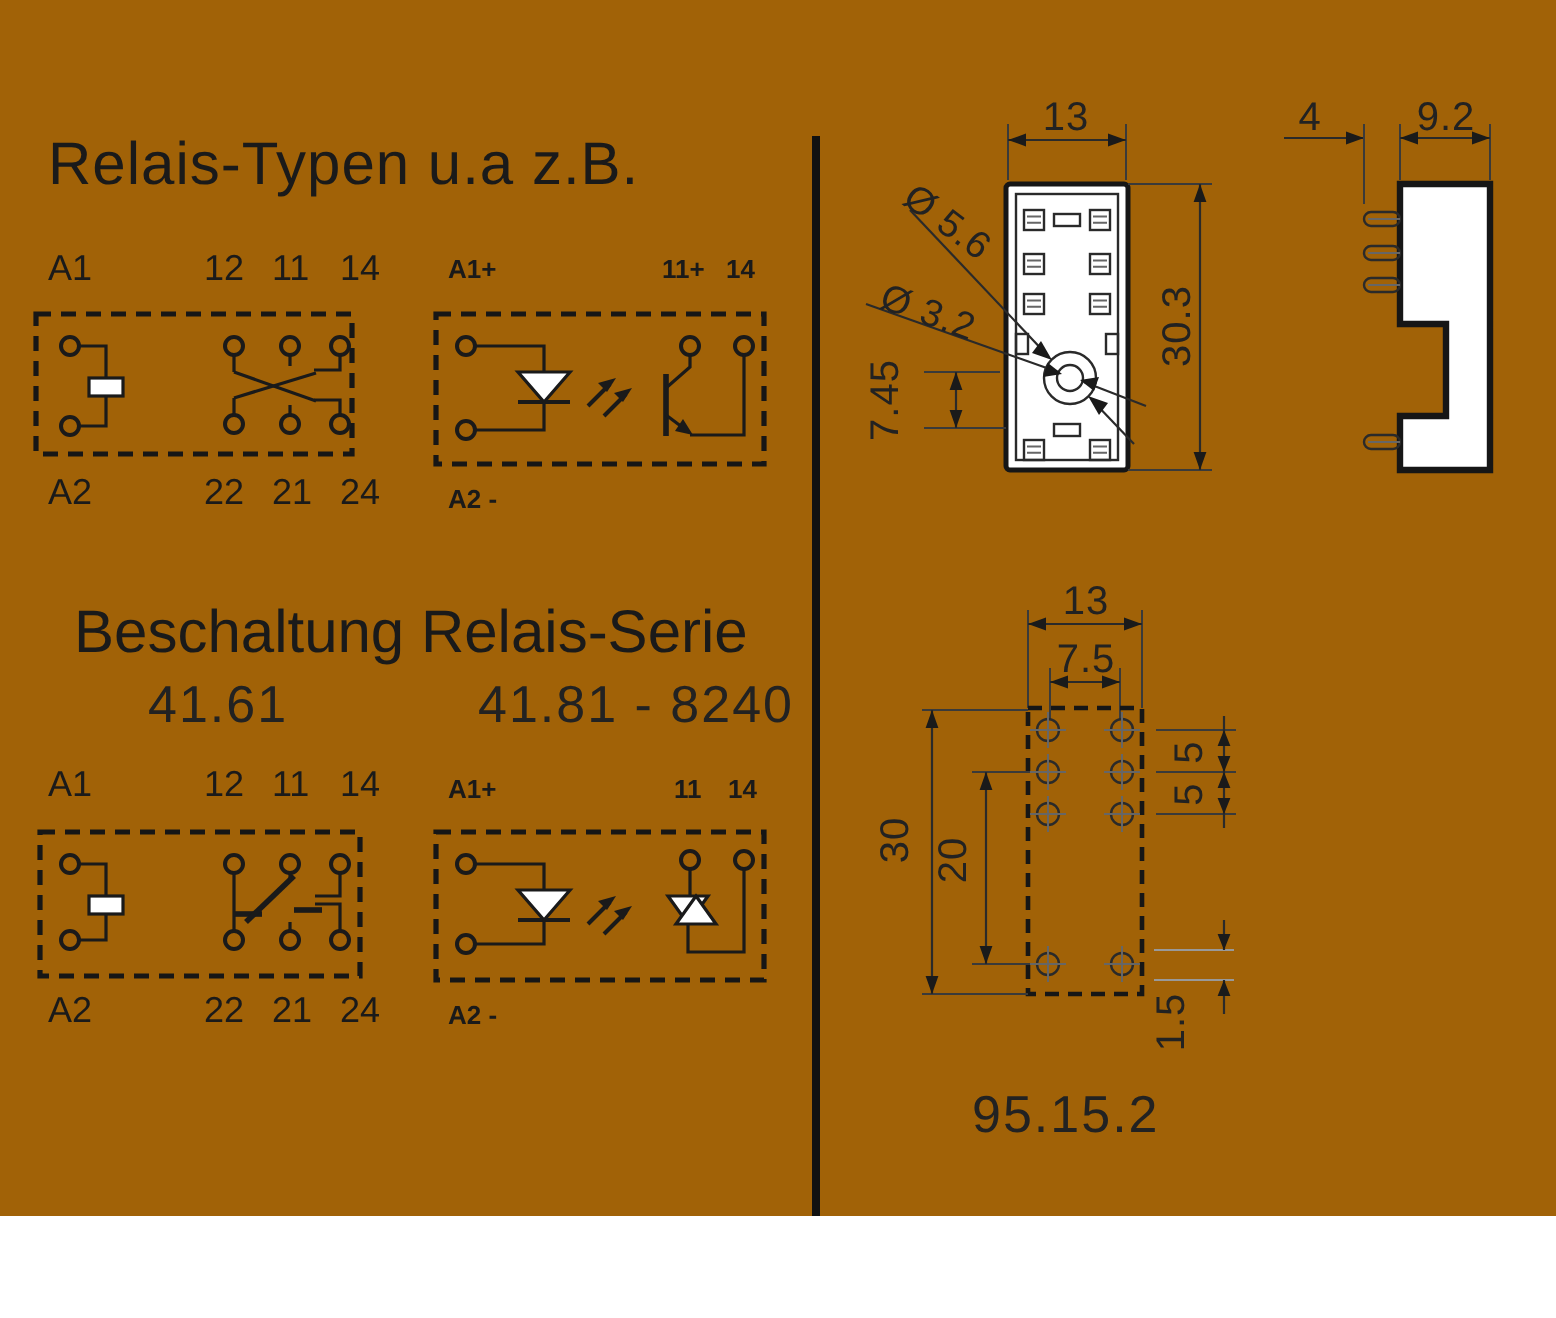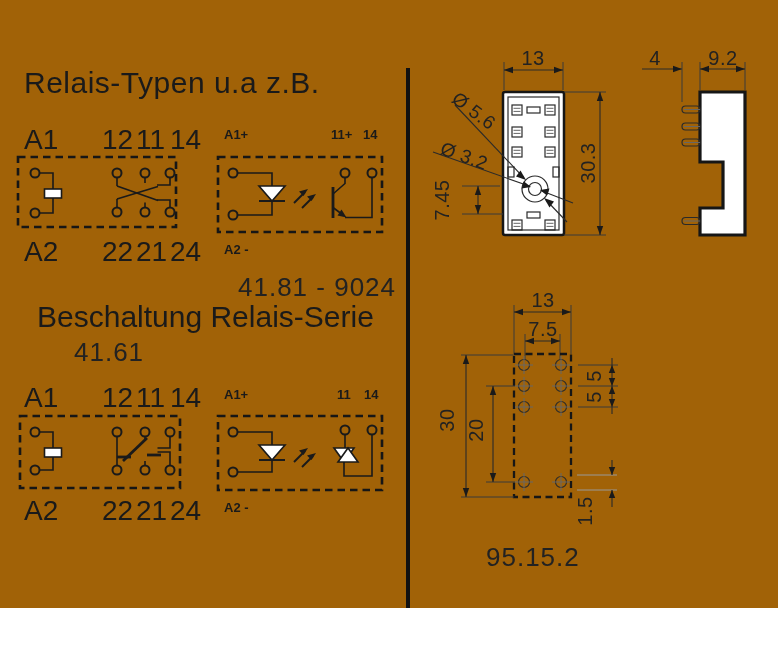--- a/index.html
+++ b/index.html
@@ -3,21 +3,21 @@
 <meta charset="utf-8">
 <style>
   html,body{margin:0;padding:0;background:#fff;}
   #canvas{position:relative;width:778px;height:608px;background:#a16207;overflow:hidden;
           font-family:"Liberation Sans",sans-serif;color:#1a1a1a;}
   .abs{position:absolute;white-space:nowrap;}
   .title{font-size:30px;letter-spacing:0.5px;}
   .heading{font-size:30px;}
   .model{font-size:26px;letter-spacing:1px;color:#222;}
   .caption{font-size:28px;letter-spacing:1px;color:#222;}
-  .term{font-size:28px;}
+  .term{font-size:18px;}
   .termb{font-size:13px;font-weight:700;}
   .divider{position:absolute;background:#111;}
   svg{position:absolute;overflow:visible;}
   .ln{fill:none;stroke:#1a1a1a;stroke-width:1.6px;}
   .ln2{fill:none;stroke:#1a1a1a;stroke-width:2px;}
   .thick{fill:none;stroke:#1a1a1a;stroke-width:2.8px;}
   .dash{fill:none;stroke:#161616;stroke-width:2.6px;stroke-dasharray:7.5 5;}
   .dashbox{fill:none;stroke:#161616;stroke-width:2.3px;stroke-dasharray:7 4.5;}
   .sym{fill:#ffffff;stroke:#1a1a1a;stroke-width:1.6px;}
   .dimln{fill:none;stroke:#2a2a2a;stroke-width:1.1px;}
@@ -34,22 +34,22 @@
 </head>
 <body>
 
 <div id="canvas">
 
   <div class="divider" style="left:406px;top:68px;width:4px;height:542px;"></div>
 
   <div class="abs title" style="left:24px;top:66px;">Relais-Typen u.a z.B.</div>
   <div class="abs heading" style="left:37px;top:300px;">Beschaltung Relais-Serie</div>
 
-  <div class="abs model" style="left:238px;top:272px;">41.81 - 9024</div>
   <div class="abs model" style="left:74px;top:337px;">41.61</div>
+  <div class="abs model" style="left:239px;top:337px;">41.81 - 8240</div>
 
   <div class="abs term" style="left:24px;top:124px;">A1</div>
   <div class="abs term" style="left:102px;top:124px;">12</div>
   <div class="abs term" style="left:136px;top:124px;">11</div>
   <div class="abs term" style="left:170px;top:124px;">14</div>
   <div class="abs term" style="left:24px;top:236px;">A2</div>
   <div class="abs term" style="left:102px;top:236px;">22</div>
   <div class="abs term" style="left:136px;top:236px;">21</div>
   <div class="abs term" style="left:170px;top:236px;">24</div>
 

